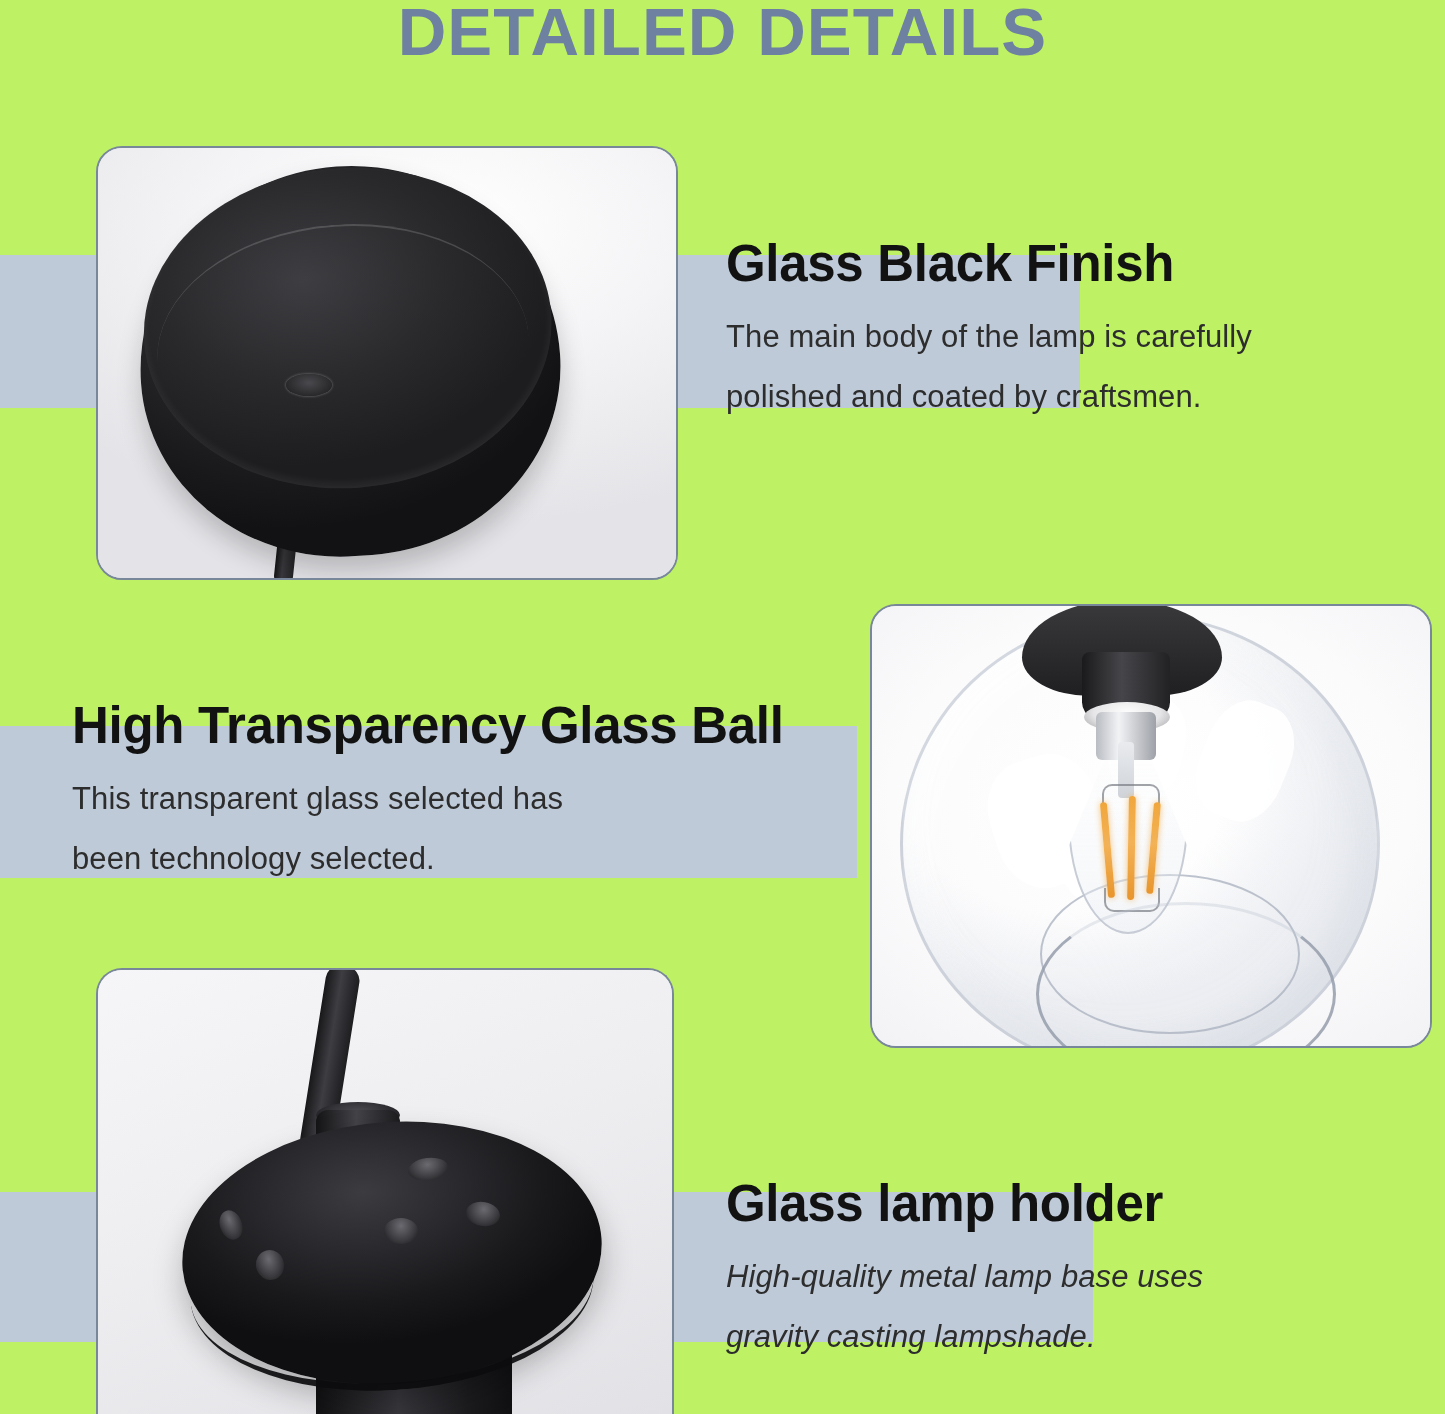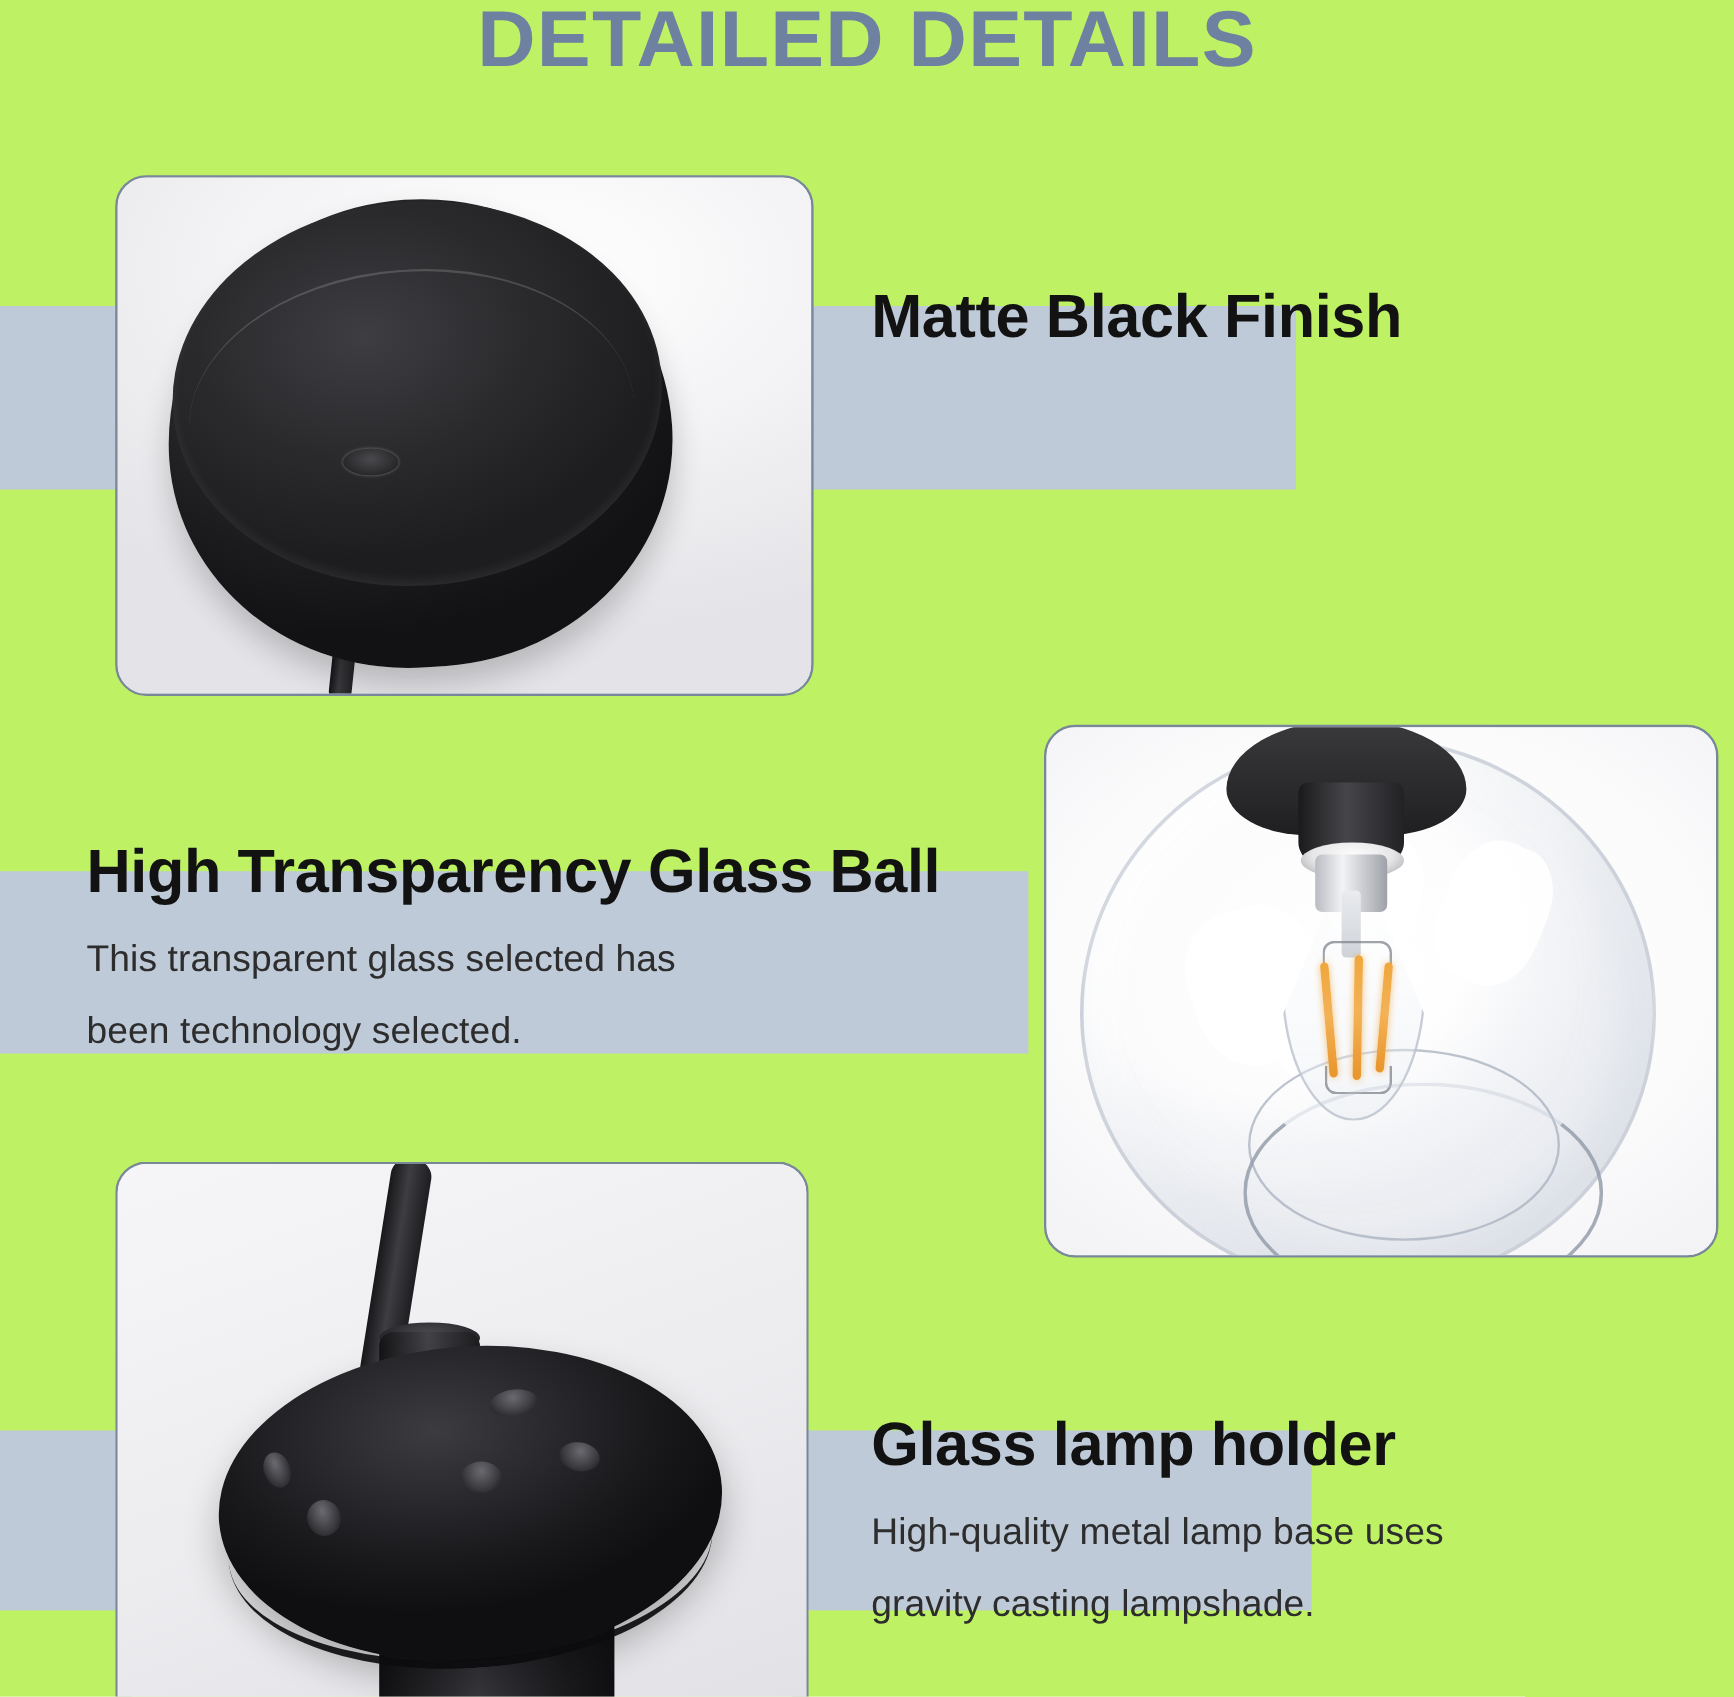--- a/index.html
+++ b/index.html
@@ -349,32 +349,36 @@
       <div id="holder-dome-lip"></div>
       <div class="vent-hole" id="vent-1"></div>
       <div class="vent-hole" id="vent-2"></div>
       <div class="vent-hole" id="vent-3"></div>
       <div class="vent-hole" id="vent-4"></div>
       <div class="vent-hole" id="vent-5"></div>
     </div>
   </div>
 
   <div class="feature-block" id="feature-1">
-    <div class="feature-heading">Matte Black Finish</div>
+    <div class="feature-heading">Glass Black Finish</div>
+    <div class="feature-body" style="margin-top:18px;">
+      <div>The main body of the lamp is carefully</div>
+      <div>polished and coated by craftsmen.</div>
+    </div>
   </div>
 
   <div class="feature-block" id="feature-2">
     <div class="feature-heading">High Transparency Glass Ball</div>
     <div class="feature-body" style="margin-top:18px;">
       <div>This transparent glass selected has</div>
       <div>been technology selected.</div>
     </div>
   </div>
 
   <div class="feature-block" id="feature-3">
     <div class="feature-heading">Glass lamp holder</div>
-    <div class="feature-body" style="margin-top:18px;">
+    <div class="feature-body" style="margin-top:18px;font-style:italic;">
       <div>High-quality metal lamp base uses</div>
       <div>gravity casting lampshade.</div>
     </div>
   </div>
 
 </div>
 
 </body></html>

